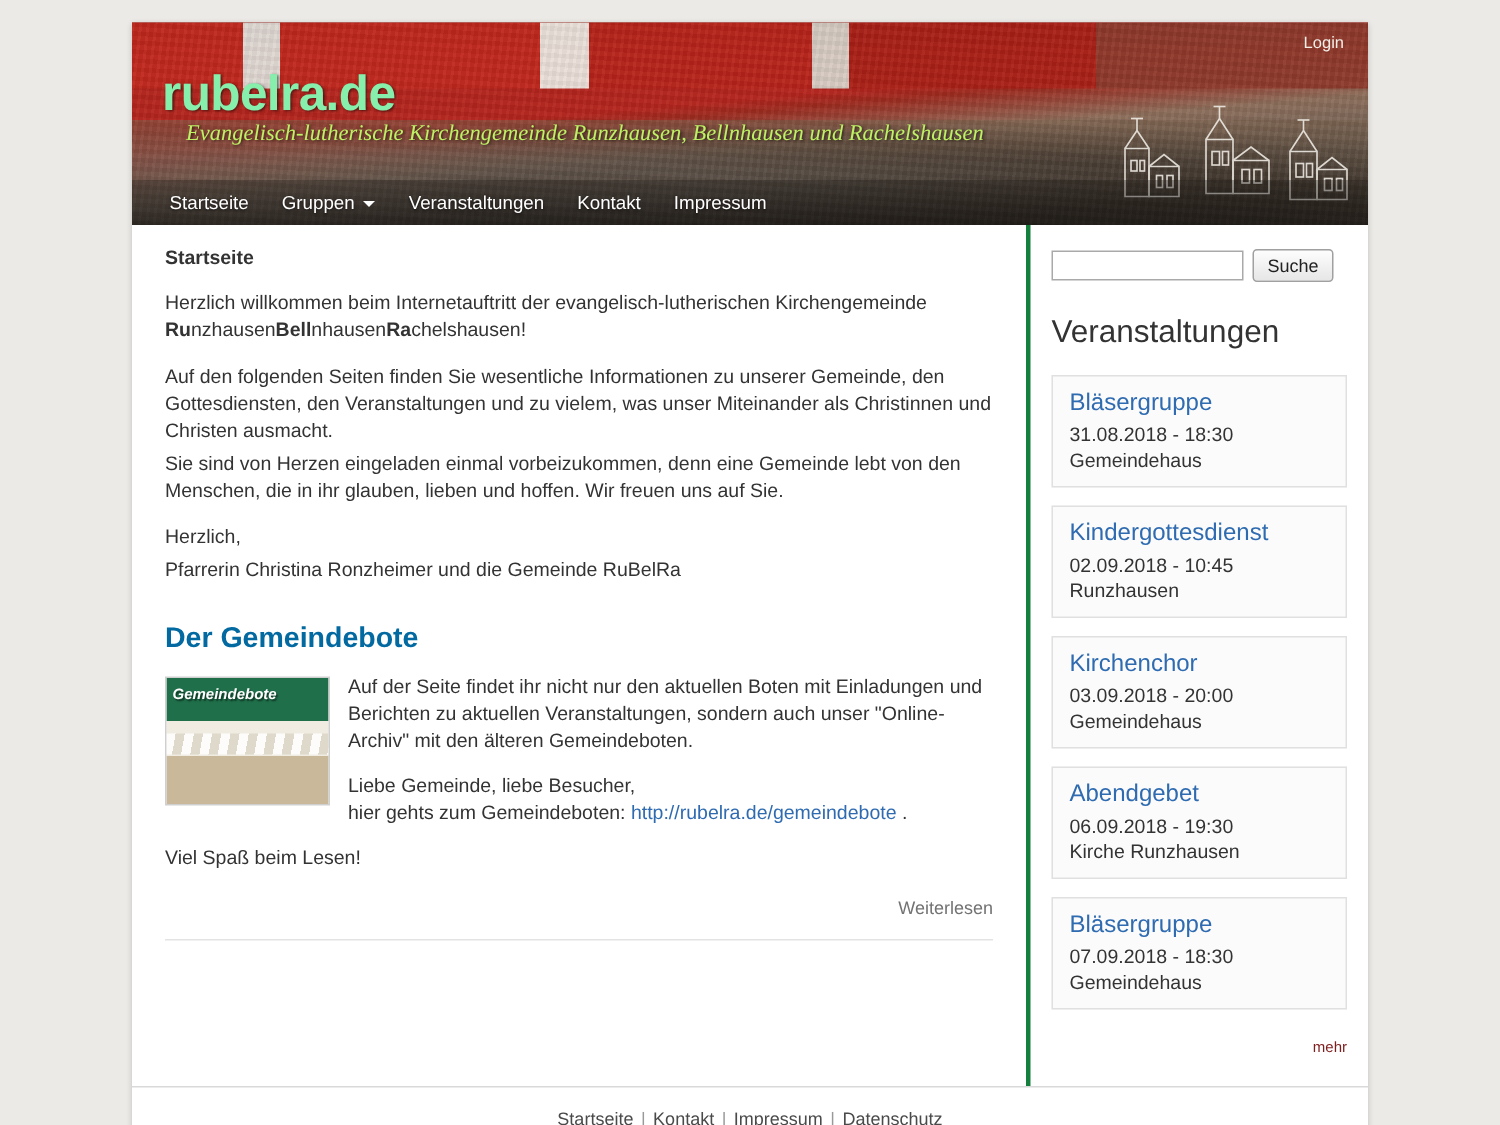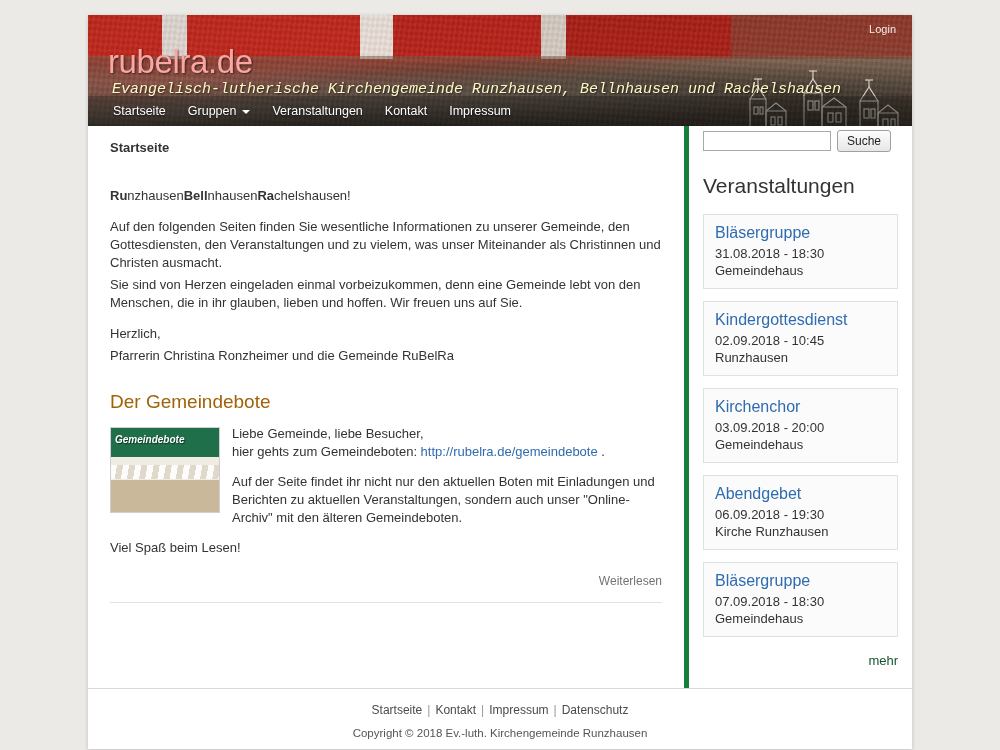--- a/index.html
+++ b/index.html
@@ -21,21 +21,21 @@
     left: 88px;
     top: 15px;
     width: 824px;
     background: #ffffff;
     box-shadow: 0 1px 4px rgba(0,0,0,0.18);
   }
 
   
   .header {
     position: relative;
-    height: 111px;
+    height: 135px;
     overflow: hidden;
     background: #8d2a20;
   }
   .header-photo {
     position: absolute;
     inset: 0;
     background:
       linear-gradient(180deg, rgba(0,0,0,0.22) 0 14px, rgba(0,0,0,0) 16px),
       linear-gradient(175deg, #b5261e 0 42%, #9f2b20 46%, #8e6f5c 58%, #6d6257 74%, #5c5248 100%);
   }
@@ -74,35 +74,35 @@
     top: 8px;
     color: #f2efe9;
     font-size: 11px;
     text-decoration: none;
     z-index: 6;
   }
   .site-title {
     position: absolute;
     left: 20px;
     top: 28px;
-    color: #fca5a5;
+    color: #86efac;
     font-size: 33px;
-    font-weight: normal;
+    font-weight: bold;
     letter-spacing: -0.4px;
     text-shadow: 1px 1px 2px rgba(0,0,0,0.55);
     z-index: 5;
   }
   .site-slogan {
     position: absolute;
-    left: 24px;
+    left: 36px;
     top: 66px;
-    color: #fef9c3;
+    color: #bef264;
     font-size: 15px;
     font-style: italic;
-    font-family: Liberation Mono, monospace;
+    font-family: Liberation Serif, serif;
     text-shadow: 1px 1px 2px rgba(0,0,0,0.6);
     z-index: 5;
   }
   .churches {
     position: absolute;
     right: 10px;
     top: 38px;
     width: 160px;
     height: 90px;
     z-index: 4;
@@ -155,22 +155,22 @@
     background: #ffffff;
     min-height: 505px;
   }
   .main-col {
     width: 596px;
     padding: 14px 22px 20px 22px;
     box-sizing: border-box;
   }
   .side-col {
     width: 228px;
-    border-left: 5px solid #15803d;
-    padding: 4px 14px 20px 14px;
+    border-left: 3px solid #15803d;
+    padding: 16px 14px 20px 14px;
     box-sizing: border-box;
   }
 
   
   h1.page-title {
     margin: 0 0 14px 0;
     font-size: 13px;
     font-weight: bold;
     color: #333;
   }
@@ -182,22 +182,22 @@
   }
   .main-col p.tight {
     margin-bottom: 4px;
   }
   .bold {
     font-weight: bold;
   }
   h2.article-title {
     margin: 26px 0 12px 0;
     font-size: 19px;
-    font-weight: normal;
-    color: #a16207;
+    font-weight: bold;
+    color: #0369a1;
   }
   .article-body {
     overflow: hidden;
   }
   .article-img {
     float: left;
     width: 108px;
     height: 84px;
     margin: 2px 12px 8px 0;
     border: 1px solid #cfcfcf;
@@ -294,22 +294,22 @@
   .event-date, .event-place {
     font-size: 13px;
     color: #333;
     line-height: 17px;
   }
   .more-row {
     text-align: right;
     margin-top: 16px;
   }
   .more-row a {
-    color: #14532d;
-    font-size: 13px;
+    color: #7f1d1d;
+    font-size: 10px;
     text-decoration: none;
   }
 
   
   .footer {
     border-top: 1px solid #d9d9d9;
     padding: 14px 0 10px 0;
     text-align: center;
     background: #ffffff;
   }
@@ -403,41 +403,41 @@
       </ul>
     </nav>
   </div>
 
   <div class="content-wrap">
 
     <div class="main-col">
       <h1 class="page-title">Startseite</h1>
 
       <p>
-        <br>
+        <span>Herzlich willkommen beim Internetauftritt der evangelisch-lutherischen Kirchengemeinde</span><br>
         <span class="bold">Ru</span><span>nzhausen</span><span class="bold">Bell</span><span>nhausen</span><span class="bold">Ra</span><span>chelshausen!</span>
       </p>
 
       <p class="tight">Auf den folgenden Seiten finden Sie wesentliche Informationen zu unserer Gemeinde, den Gottesdiensten, den Veranstaltungen und zu vielem, was unser Miteinander als Christinnen und Christen ausmacht.</p>
       <p>Sie sind von Herzen eingeladen einmal vorbeizukommen, denn eine Gemeinde lebt von den Menschen, die in ihr glauben, lieben und hoffen. Wir freuen uns auf Sie.</p>
       <p class="tight">Herzlich,</p>
       <p>Pfarrerin Christina Ronzheimer und die Gemeinde RuBelRa</p>
 
       <h2 class="article-title">Der Gemeindebote</h2>
 
       <div class="article-body">
         <div class="article-img">
           <span class="banner-text">Gemeindebote</span>
           <span class="wave"></span>
         </div>
+        <p>Auf der Seite findet ihr nicht nur den aktuellen Boten mit Einladungen und Berichten zu aktuellen Veranstaltungen, sondern auch unser "Online-Archiv" mit den älteren Gemeindeboten.</p>
         <p>
           <span>Liebe Gemeinde, liebe Besucher,</span><br>
           <span>hier gehts zum Gemeindeboten: </span><a class="inline-link" href="#">http://rubelra.de/gemeindebote</a><span> .</span>
         </p>
-        <p>Auf der Seite findet ihr nicht nur den aktuellen Boten mit Einladungen und Berichten zu aktuellen Veranstaltungen, sondern auch unser "Online-Archiv" mit den älteren Gemeindeboten.</p>
         <p>Viel Spaß beim Lesen!</p>
       </div>
 
       <div class="readmore-row">
         <a href="#">Weiterlesen</a>
       </div>
 
       <div class="divider"></div>
     </div>
 

